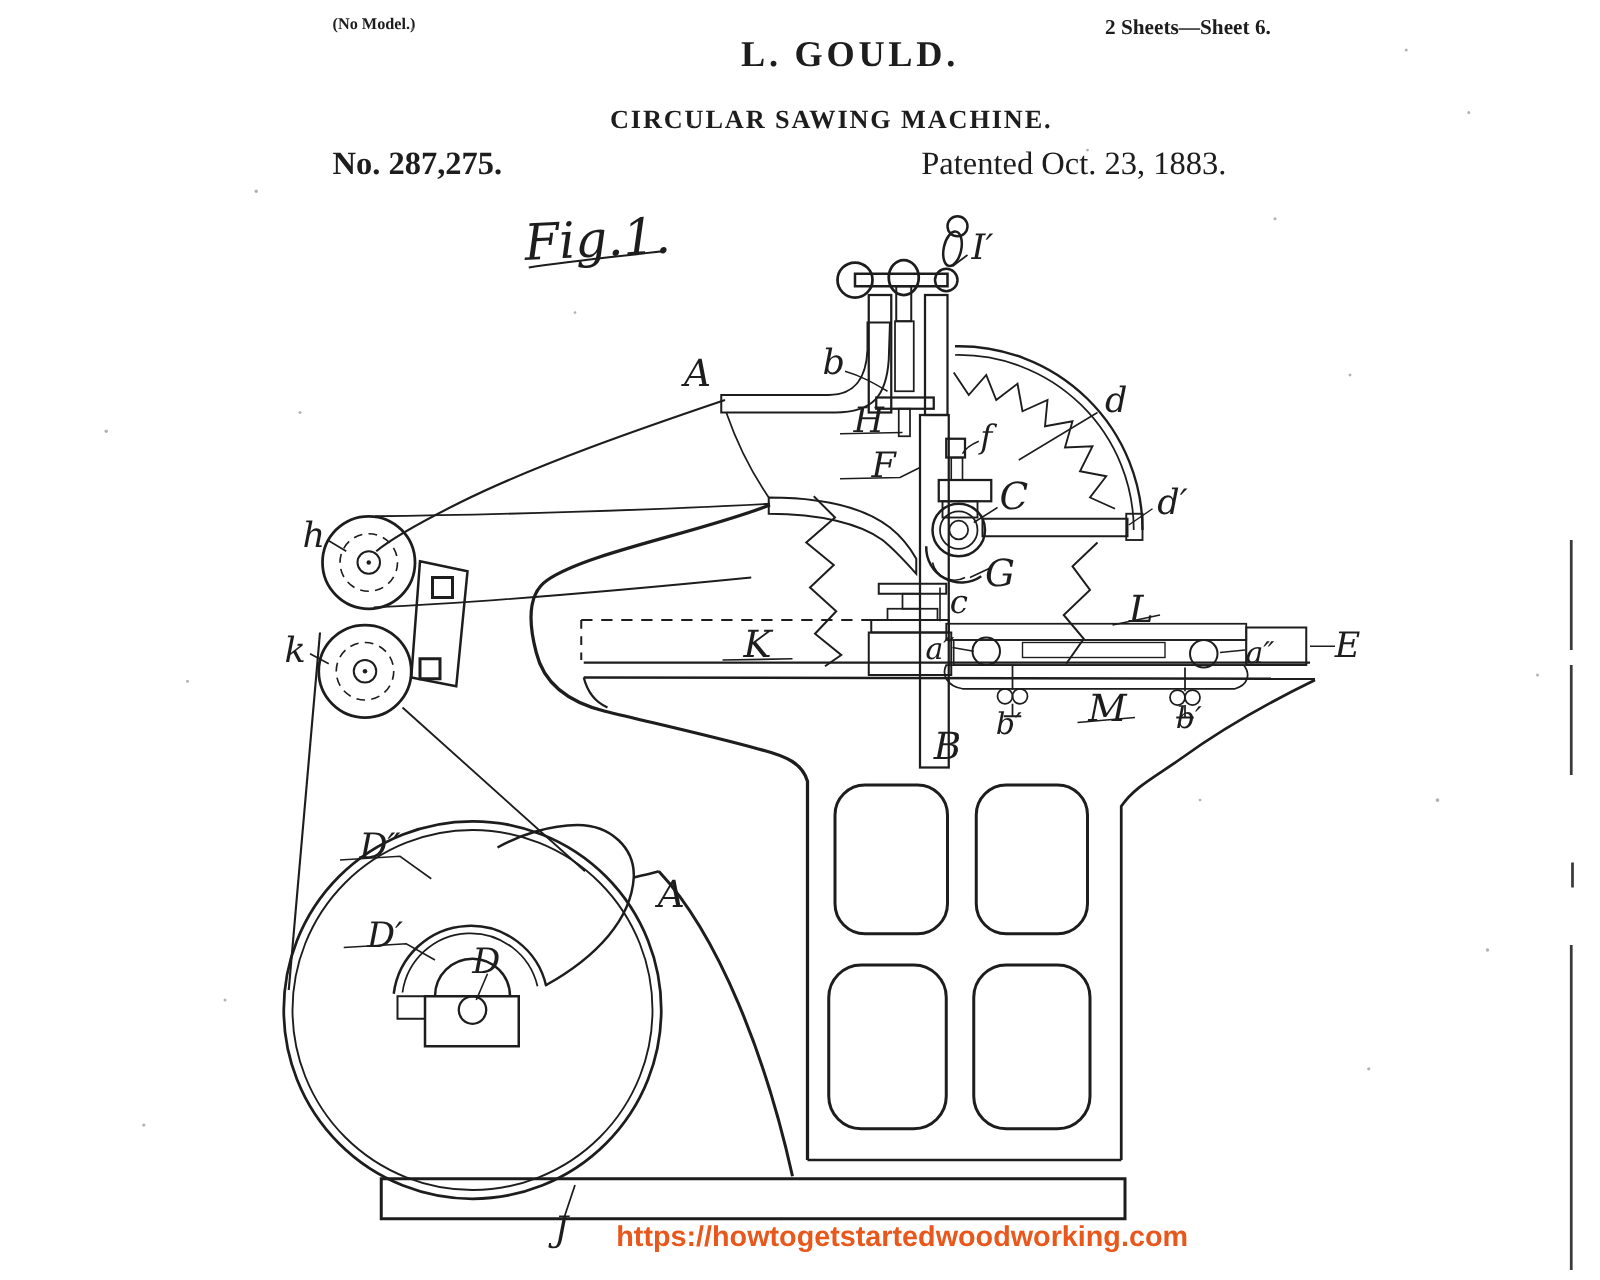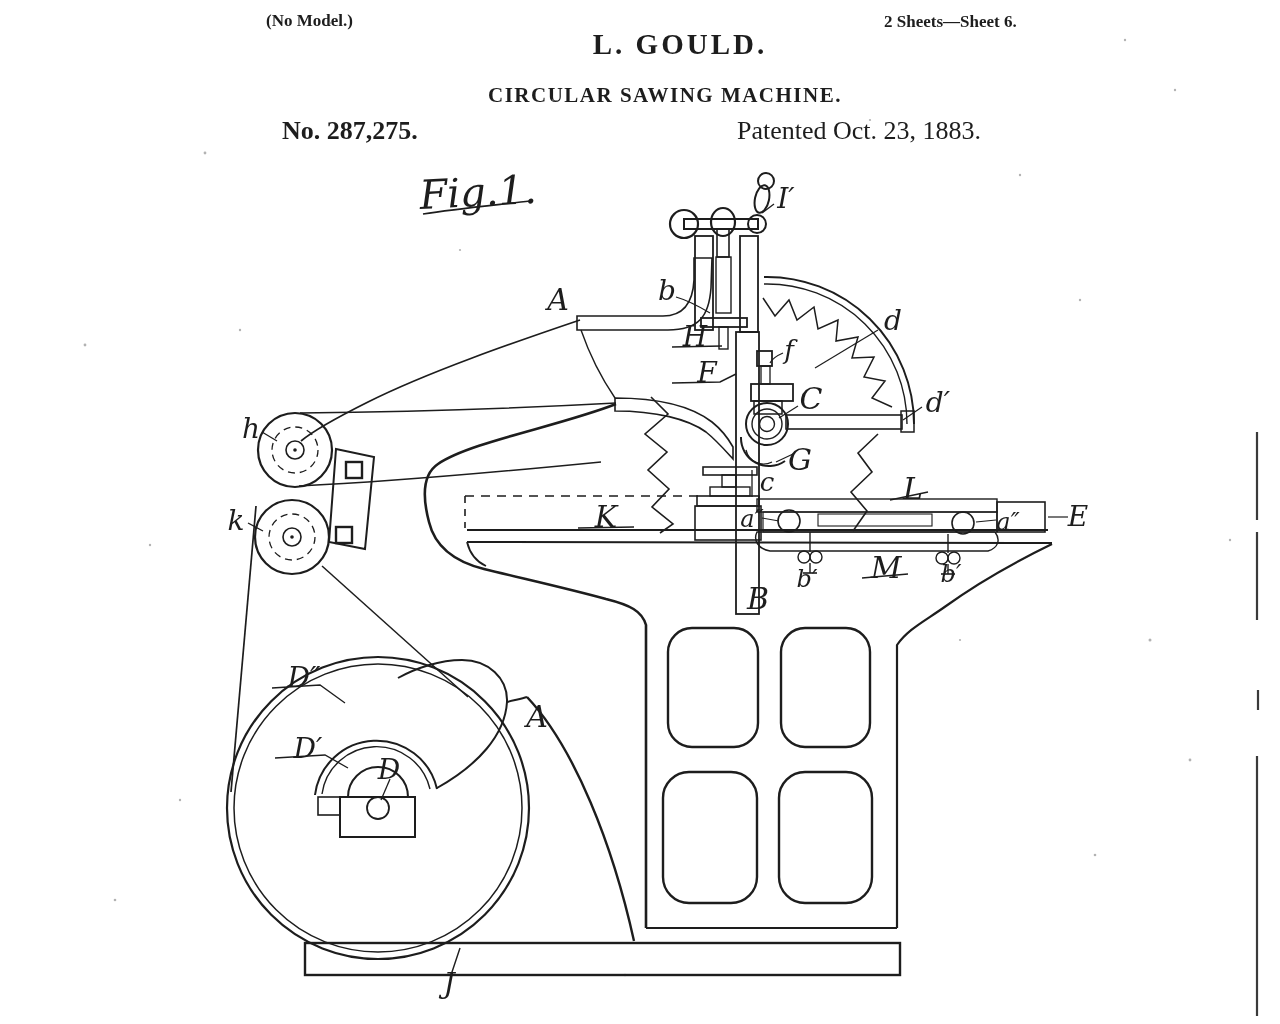--- a/index.html
+++ b/index.html
@@ -1,25 +1,25 @@
 <!DOCTYPE html>
 <html><head>
 <meta charset="utf-8">
 <style>
   html,body{margin:0;padding:0;background:#e9e9e9;}
   .page{position:relative;width:1280px;height:1024px;background:#ffffff;overflow:hidden;
         font-family:"Liberation Serif", serif;}
   .hdr{position:absolute;color:#1d1d1d;white-space:nowrap;}
-  .no-model{left:266px;top:11px;font-size:17px;font-weight:bold;}
+  .no-model{left:266px;top:11px;font-size:13px;font-weight:bold;}
   .sheets{left:884px;top:12px;font-size:17px;font-weight:bold;}
   .inventor{left:0;right:0;top:28px;text-align:center;font-size:29px;font-weight:bold;letter-spacing:3px;}
   .inventor span{position:relative;left:40px;}
   .doc-title{left:0;right:0;top:83px;text-align:center;font-size:21px;font-weight:bold;letter-spacing:1.5px;}
   .doc-title span{position:relative;left:25px;}
-  .pat-no{left:266px;top:116px;font-size:26px;font-weight:bold;margin-left:16px;}
+  .pat-no{left:266px;top:116px;font-size:26px;font-weight:bold;}
   .pat-date{left:737px;top:116px;font-size:26px;font-weight:normal;}
   .watermark{position:absolute;left:493px;top:976px;font-size:23px;
              font-family:"Liberation Sans", sans-serif;font-weight:bold;white-space:nowrap;}
   svg{position:absolute;left:0;top:0;}
   svg .plabel{font-family:"DejaVu Serif", serif;font-style:italic;fill:#1d1d1d;
               text-anchor:middle;dominant-baseline:central;}
   .ln{stroke:#1d1d1d;fill:none;}
 </style>
 </head>
 <body>
@@ -263,13 +263,14 @@
         <text x="251" y="428" class="plabel" style="font-size: 28px;">h</text>
         <text x="236" y="520" class="plabel" style="font-size: 28px;">k</text>
         <text x="304" y="677" class="plabel" style="font-size: 28px;">D″</text>
         <text x="308" y="748" class="plabel" style="font-size: 28px;">D′</text>
         <text x="389" y="769" class="plabel" style="font-size: 28px;">D</text>
         <text x="537" y="716" class="plabel" style="font-size: 30px;">A</text>
         <text x="449" y="983" class="plabel" style="font-size: 28px;">J</text>
       </g>
   </svg>
 
+  <div class="watermark" style="color: rgb(232, 87, 28);">https://howtogetstartedwoodworking.com</div>
 </div>
 
 </body></html>

